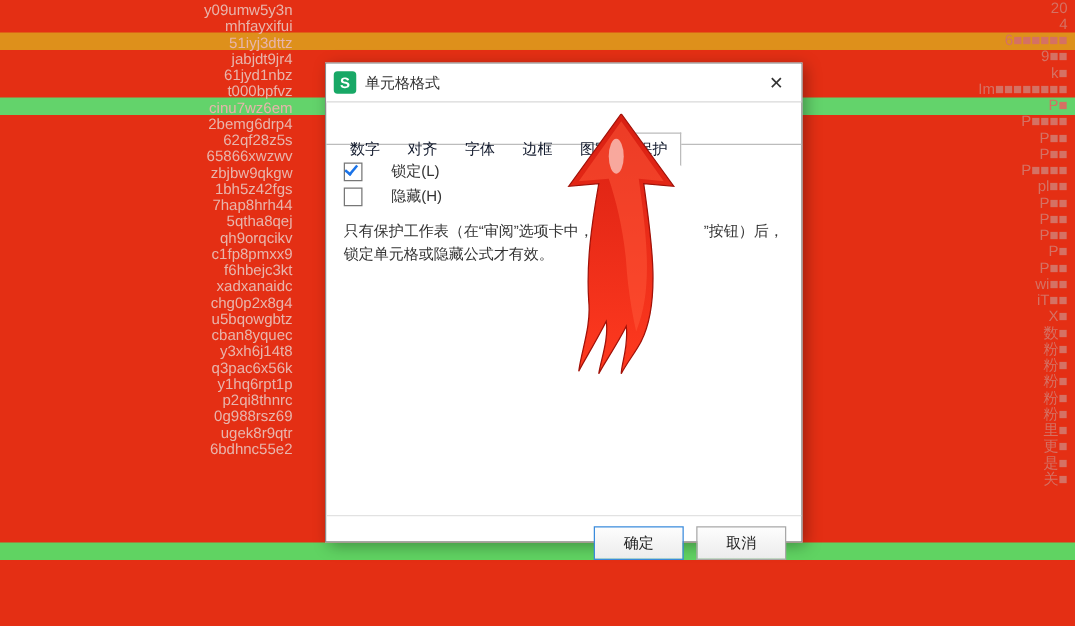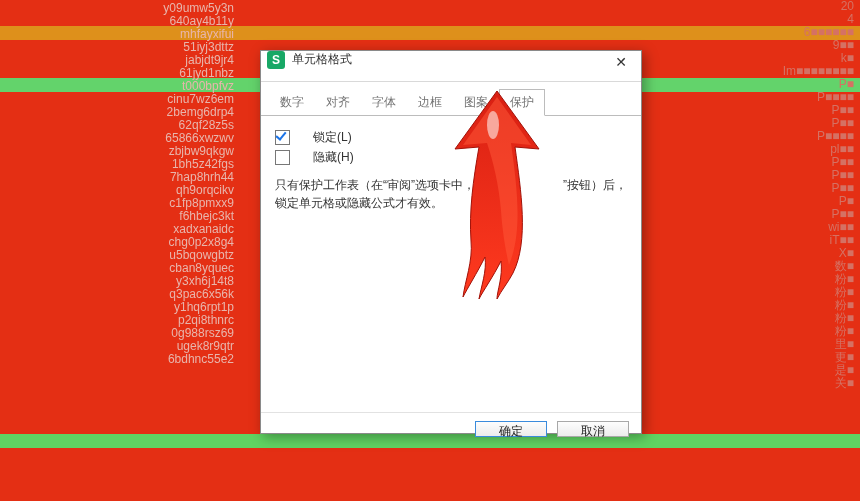--- a/index.html
+++ b/index.html
@@ -8,63 +8,63 @@
   .band-green{position:absolute;left:0;right:0;height:14px;top:78px;background:#63d36b}
   .band-green2{position:absolute;left:0;right:0;height:14px;top:434px;background:#60d362}
   .col-left{position:absolute;left:0;width:240px;top:2px;bottom:0}
   .col-right{position:absolute;left:641px;right:0;top:0;bottom:0}
   .cell{height:13px;line-height:13px;color:#e9b6ad;white-space:nowrap;overflow:hidden;text-align:right;padding-right:6px}
   .col-left .cell{color:#e8b5ac}
   .hl{color:#2b2b2b;background:transparent}
   .col-right .cell{text-align:right;padding-left:6px;color:#d57163;filter:blur(.5px)}
   
   .dlg{position:absolute;left:260px;top:50px;width:380px;height:382px;background:#fff;border:1px solid #8a8a8a;box-shadow:3px 3px 12px rgba(0,0,0,.35)}
-  .dlg-titlebar{height:30px;background:#fff;border-bottom:1px solid #d9d9d9;display:flex;align-items:flex-start;padding:0 6px 0 6px}
+  .dlg-titlebar{height:30px;background:#fff;border-bottom:1px solid #d9d9d9;display:flex;align-items:center;padding:0 6px 0 6px}
   .wps-ico{width:18px;height:18px;background:#18a866;border-radius:3px;position:relative;margin-right:7px}
   .wps-ico::before{content:"S";position:absolute;inset:0;color:#fff;font:bold 12px/18px Arial;text-align:center}
   .dlg-title{flex:1;font-size:12px;color:#333}
   .dlg-close{width:28px;height:22px;display:flex;align-items:center;justify-content:center;font:14px/1 Arial;color:#333;cursor:pointer}
   .tabs{display:flex;gap:0;padding:6px 8px 0 8px;border-bottom:1px solid #bcbcbc;height:27px}
-  .tab{padding:4px 10px;font-size:12px;color:#737373;border:1px solid transparent;border-bottom:none;cursor:pointer;position:relative;top:1px}
+  .tab{padding:4px 10px;font-size:12px;color:#0f172a;border:1px solid transparent;border-bottom:none;cursor:pointer;position:relative;top:18px}
   .tab.active{border-color:#bcbcbc;background:#fff;border-bottom:1px solid #fff}
   .body{padding:10px 14px;height:276px;color:#333}
   .chk-row{display:flex;align-items:center;gap:23px;margin:3px 0}
   .chk{width:13px;height:13px;border:1px solid #777;background:#fff;position:relative}
   .chk.checked::after{content:"";position:absolute;left:2px;top:-1px;width:4px;height:8px;border:solid #1a73e8;border-width:0 2px 2px 0;transform:rotate(40deg)}
   .hint{margin-top:10px;line-height:18px;color:#333}
   .footer{display:flex;justify-content:flex-end;gap:10px;padding:8px 12px;border-top:1px solid #e2e2e2}
-  .btn{min-width:72px;height:16px;border:1px solid #a8a8a8;background:linear-gradient(#fdfdfd,#ececec);font-size:12px;color:#222;cursor:pointer}
+  .btn{min-width:72px;height:27px;border:1px solid #a8a8a8;background:linear-gradient(#fdfdfd,#ececec);font-size:12px;color:#222;cursor:pointer}
   .btn.primary{border-color:#3a8bdc}
   
   .arrow{position:absolute;left:443px;top:91px;width:108px;height:210px;pointer-events:none}
   .arrow svg{width:100%;height:100%}
 </style>
 </head>
 <body>
 
 <div class="bg"></div>
 <div class="band-yellow"></div>
 <div class="band-green"></div>
 <div class="band-green2"></div>
 
 <div class="col-left" id="colL">
     <div class="cell">y09umw5y3n</div>
-    <div class="cell hl">640ay4b11y</div>
     <div class="cell">mhfayxifui</div>
     <div class="cell">51iyj3dttz</div>
     <div class="cell hl">jabjdt9jr4</div>
     <div class="cell">61jyd1nbz</div>
     <div class="cell">t000bpfvz</div>
     <div class="cell">cinu7wz6em</div>
     <div class="cell">2bemg6drp4</div>
     <div class="cell">62qf28z5s</div>
     <div class="cell">65866xwzwv</div>
     <div class="cell">zbjbw9qkgw</div>
     <div class="cell">1bh5z42fgs</div>
     <div class="cell">7hap8hrh44</div>
+    <div class="cell">5qtha8qej</div>
     <div class="cell">qh9orqcikv</div>
     <div class="cell">c1fp8pmxx9</div>
     <div class="cell">f6hbejc3kt</div>
     <div class="cell">xadxanaidc</div>
     <div class="cell">chg0p2x8g4</div>
     <div class="cell">u5bqowgbtz</div>
     <div class="cell">cban8yquec</div>
     <div class="cell">y3xh6j14t8</div>
     <div class="cell hl">q3pac6x56k</div>
     <div class="cell">y1hq6rpt1p</div>

